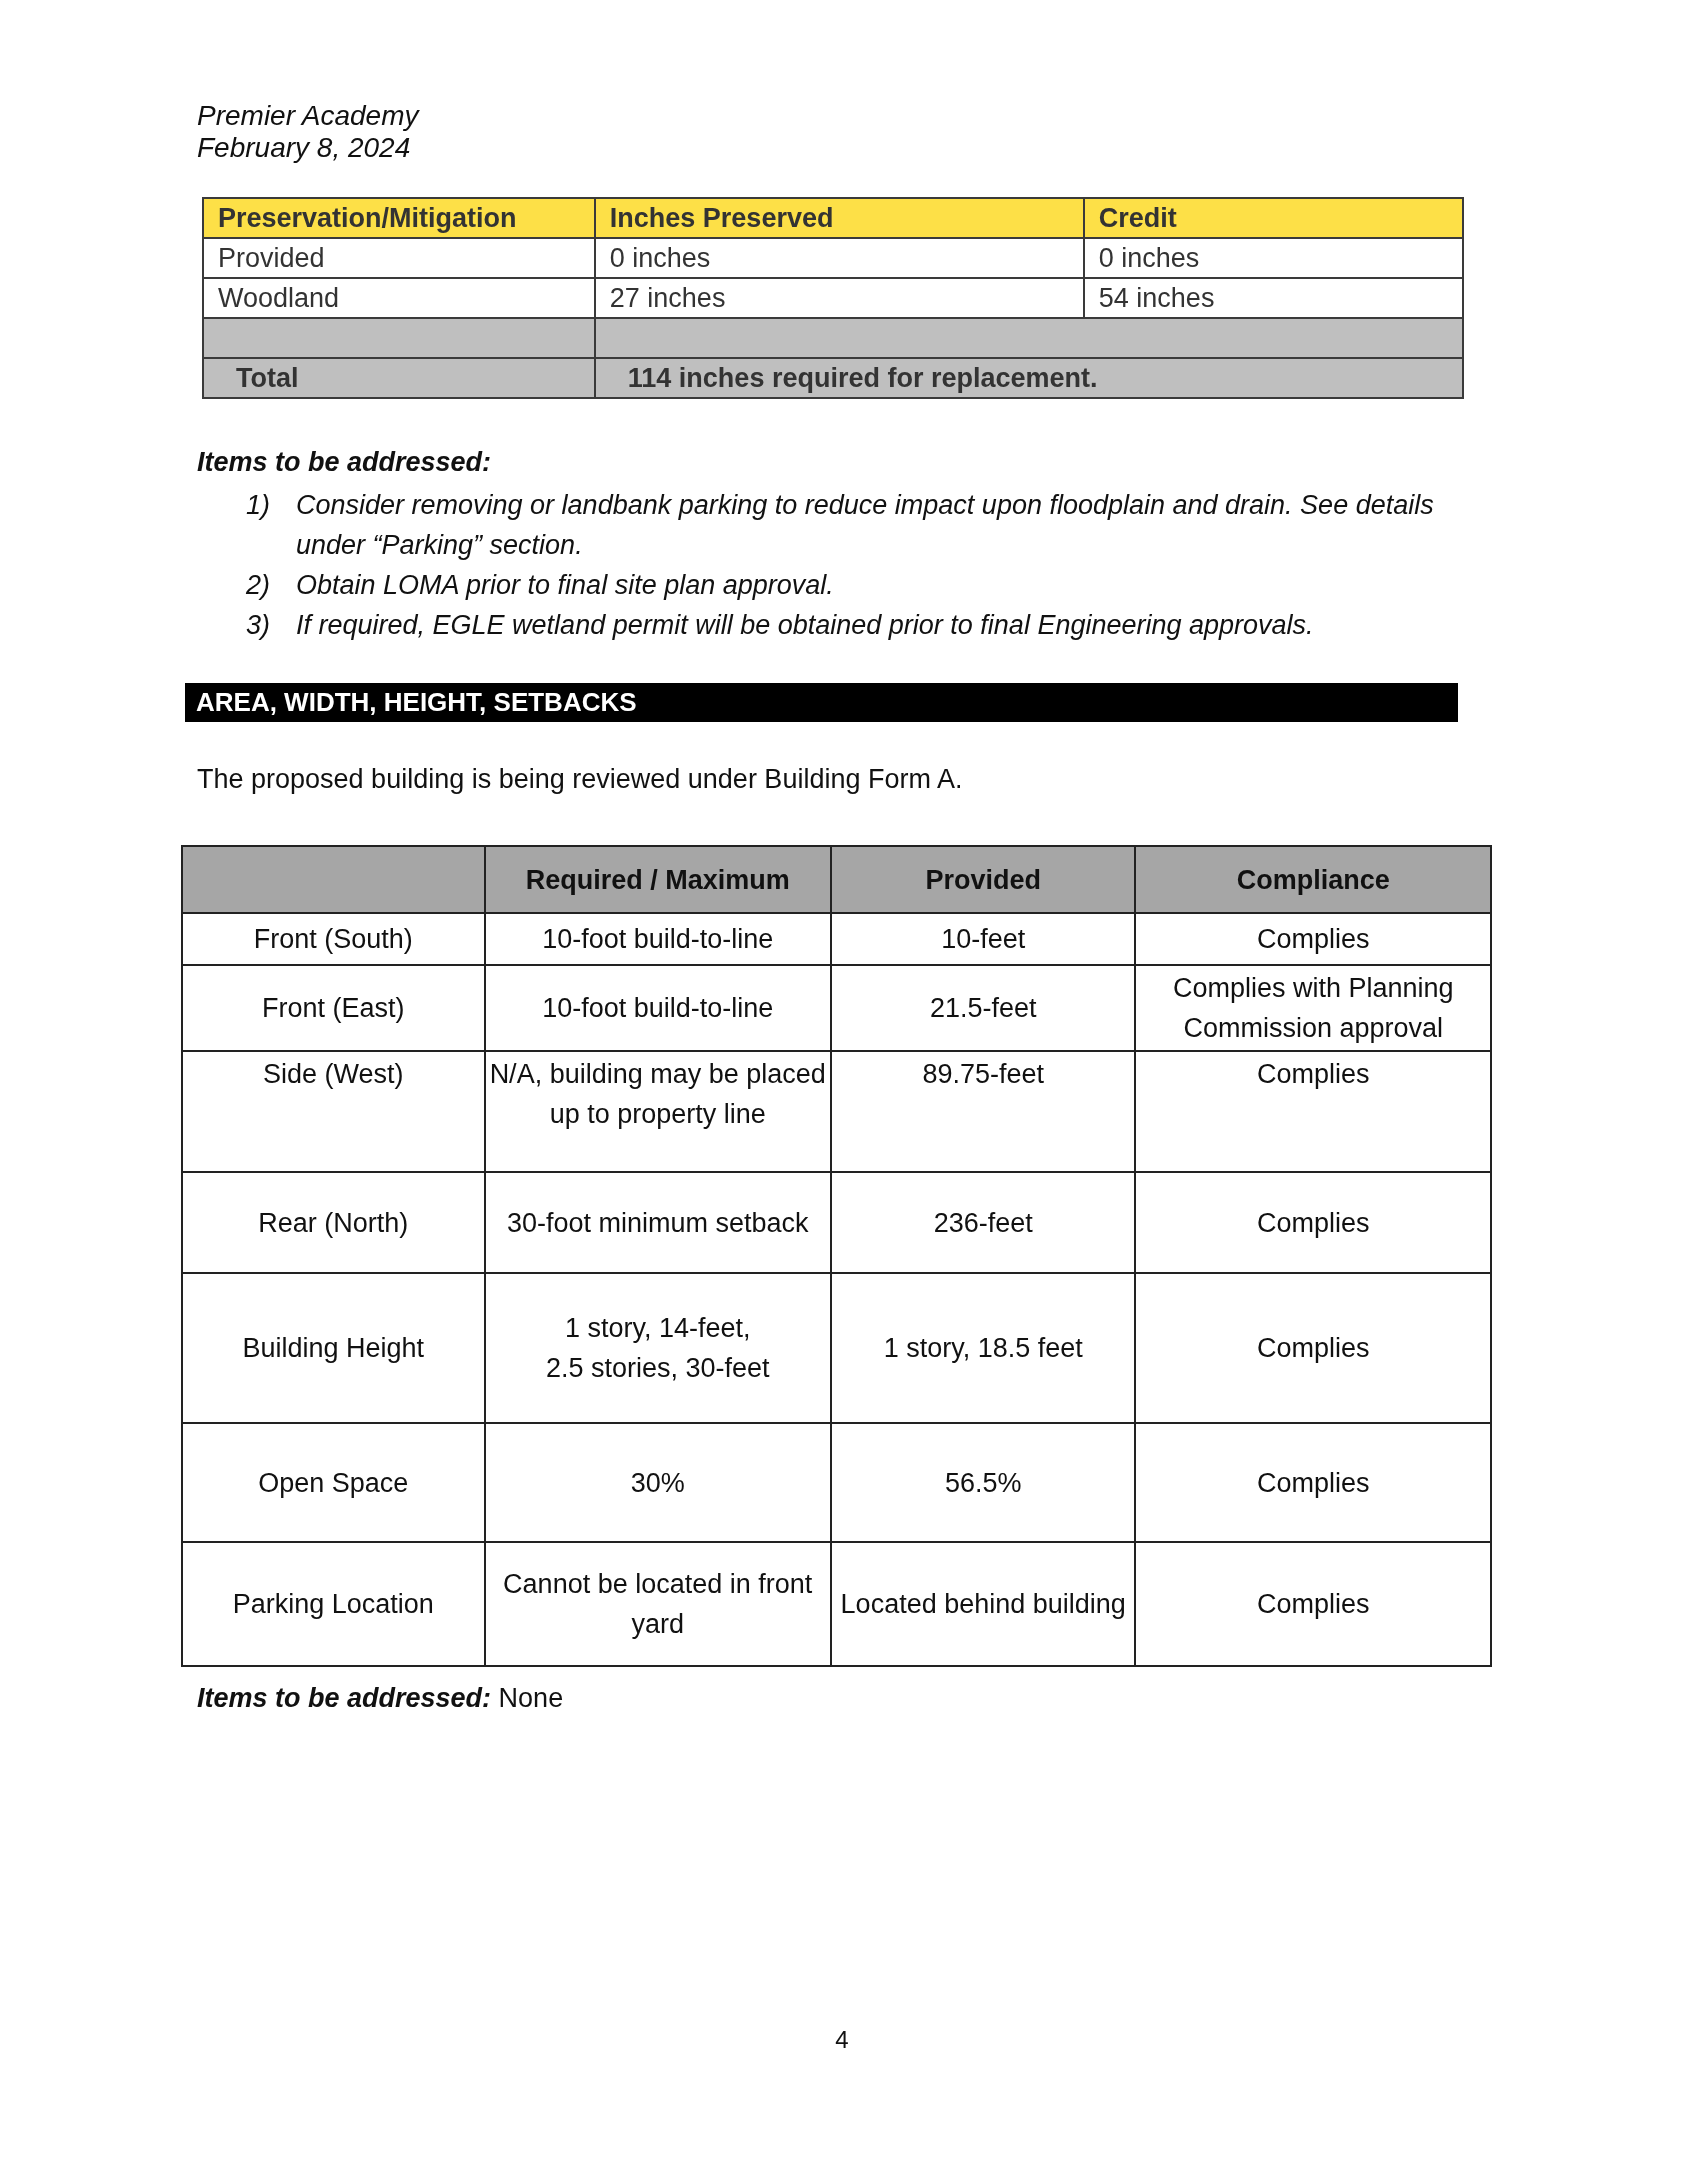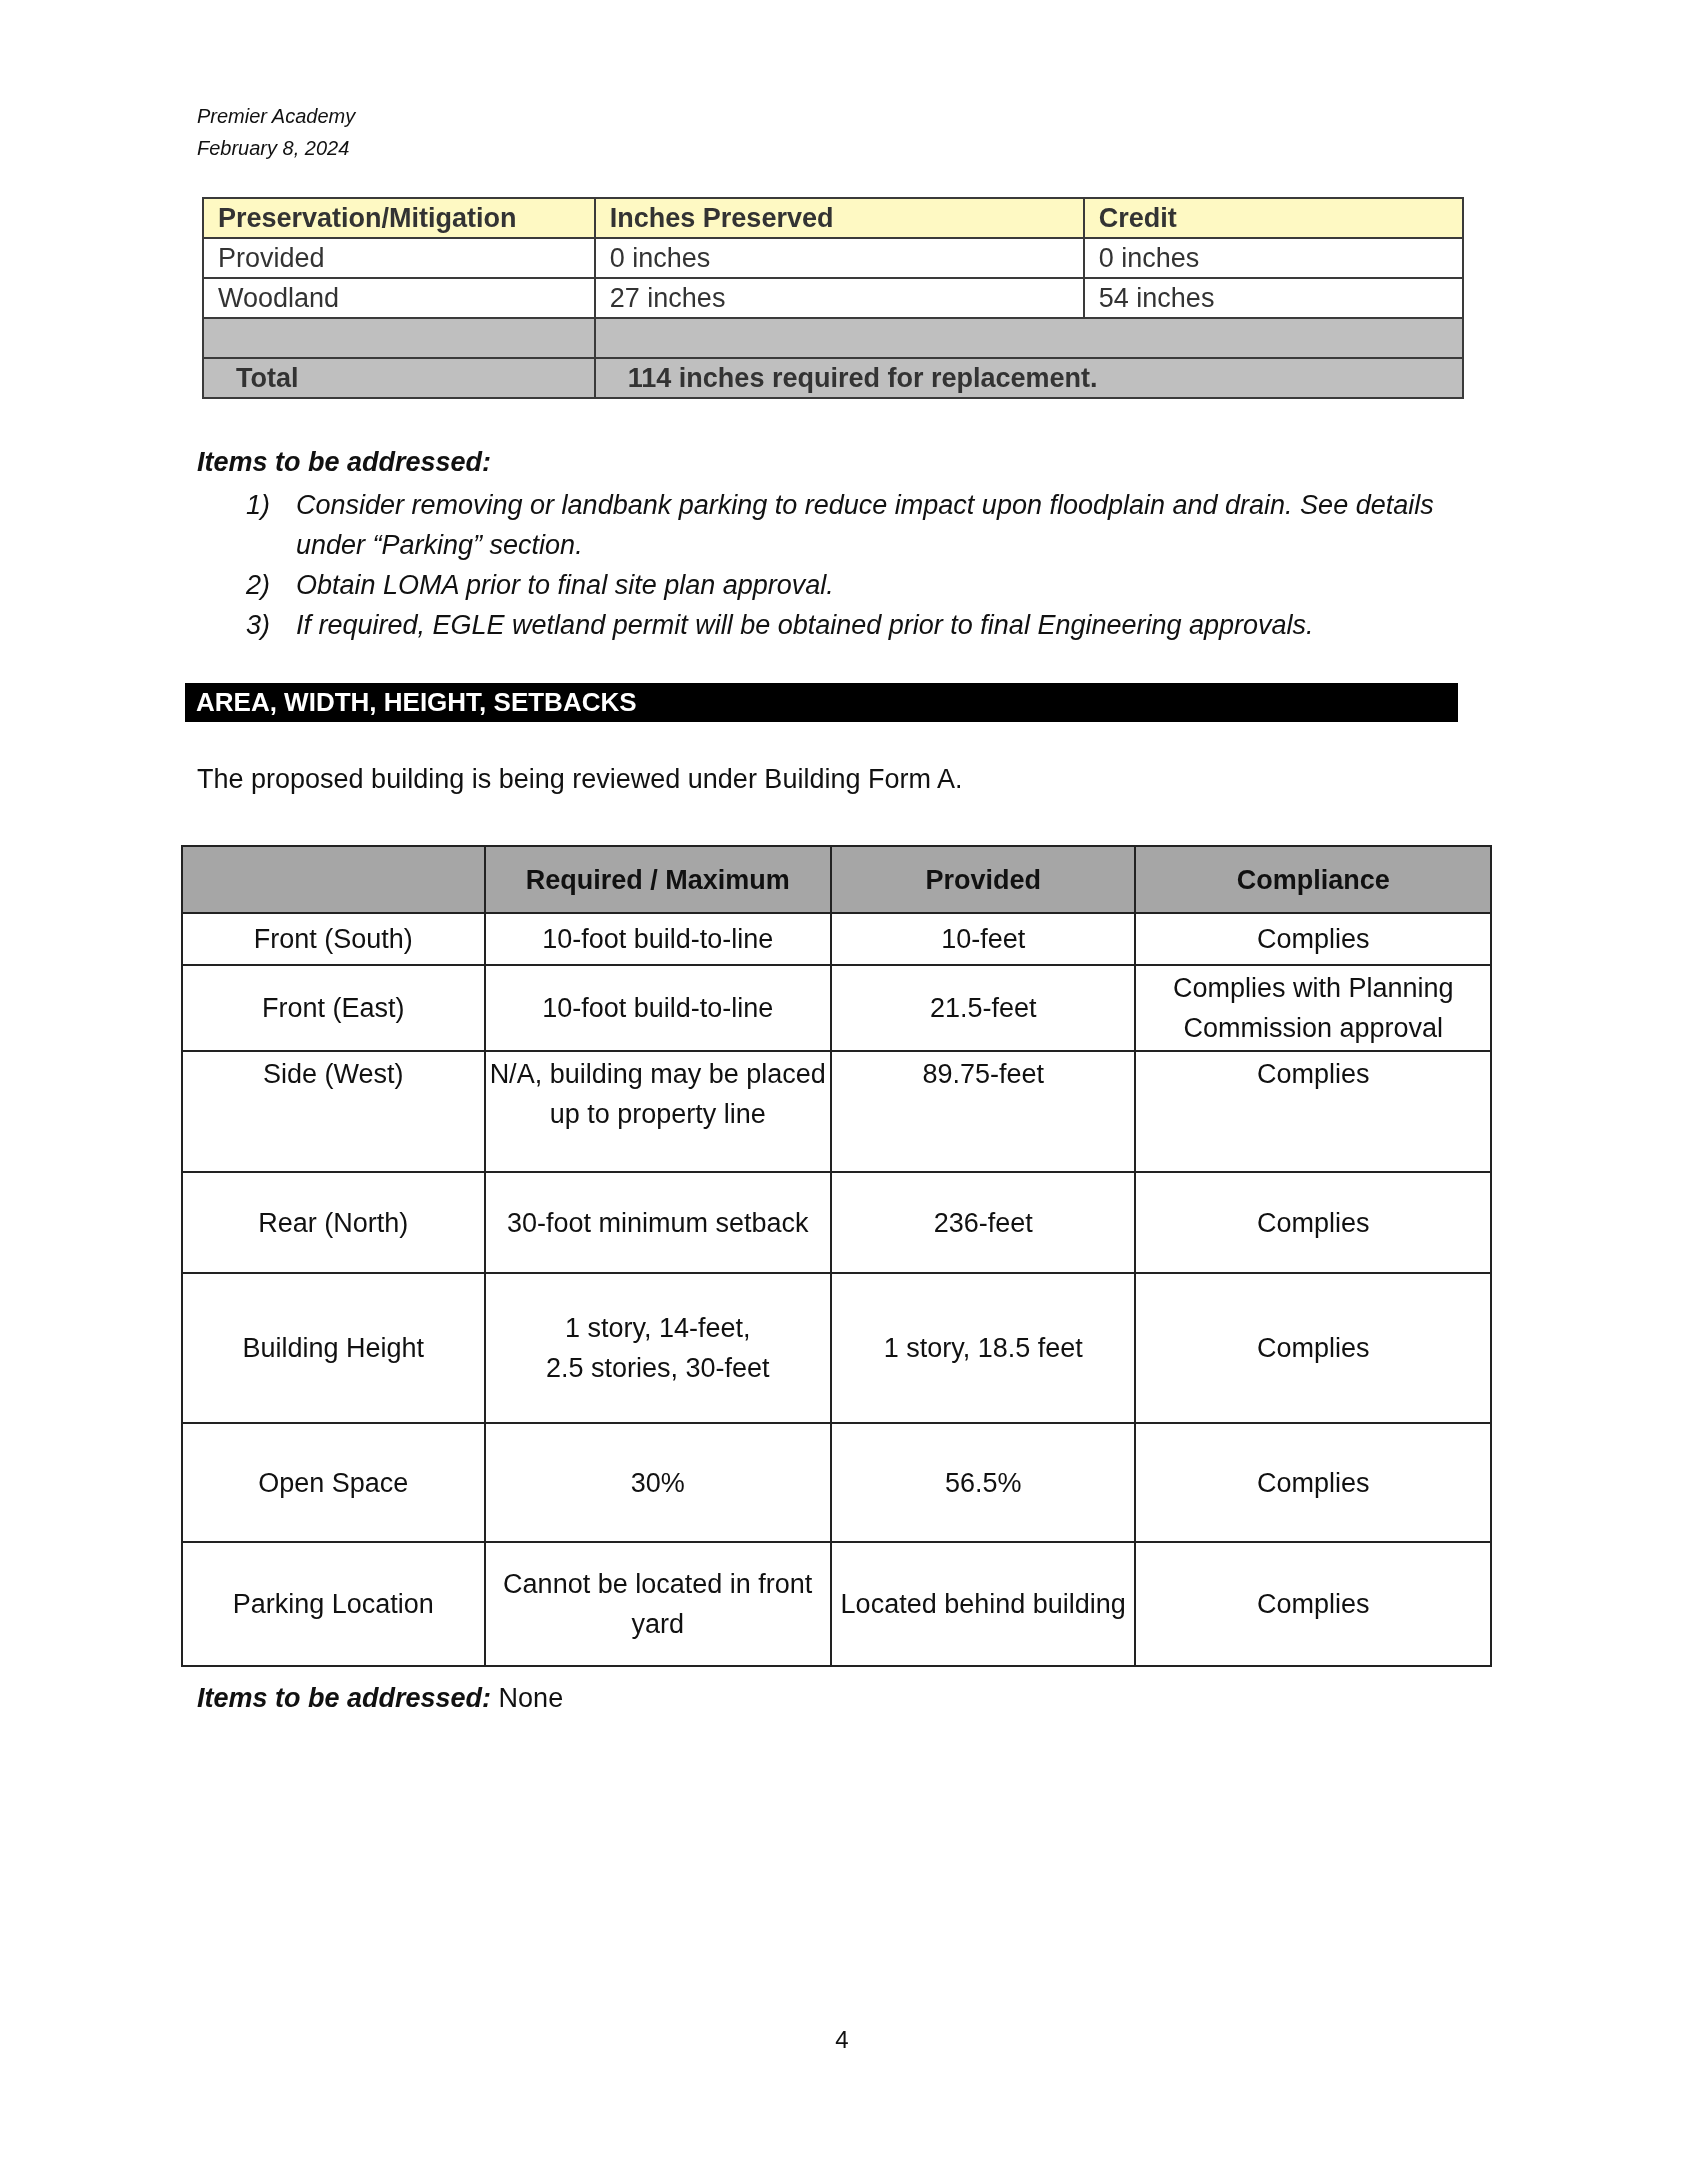--- a/index.html
+++ b/index.html
@@ -1,25 +1,25 @@
 <!DOCTYPE html>
 <html><head>
 <meta charset="utf-8">
 <style>
   html, body { margin: 0; padding: 0; background: #ffffff; }
   body { width: 1683px; height: 2178px; position: relative; overflow: hidden;
          font-family: "Liberation Sans", sans-serif; color: #111; }
   .abs { position: absolute; }
-  .hdr { left: 197px; font-style: italic; font-size: 20px; line-height: 30px; }
+  .hdr { left: 197px; font-style: italic; font-size: 28px; line-height: 30px; }
 
   
   #t1 { position: absolute; left: 202px; top: 197px; width: 1262px; border-collapse: collapse;
         font-size: 27px; color: #333; }
   #t1 td, #t1 th { border: 2px solid #3a3a3a; padding: 0 14px; height: 38px; text-align: left; vertical-align: middle; }
-  #t1 th { background: #fef9c3; font-weight: bold; }
+  #t1 th { background: #fde047; font-weight: bold; }
   #t1 tr.blank td, #t1 tr.total td { background: #bfbfbf; padding-left: 32px; }
   #t1 tr.total td { font-weight: bold; }
   #t1 col.c1 { width: 392px; }
   #t1 col.c2 { width: 490px; }
   #t1 col.c3 { width: 380px; }
 
   
   .items-head { left: 197px; top: 447px; font-size: 27px; font-weight: bold; font-style: italic; }
   .items-list { left: 246px; top: 485px; width: 1238px; font-size: 27px; font-style: italic; line-height: 40px; }
   .items-list .li { display: flex; }

